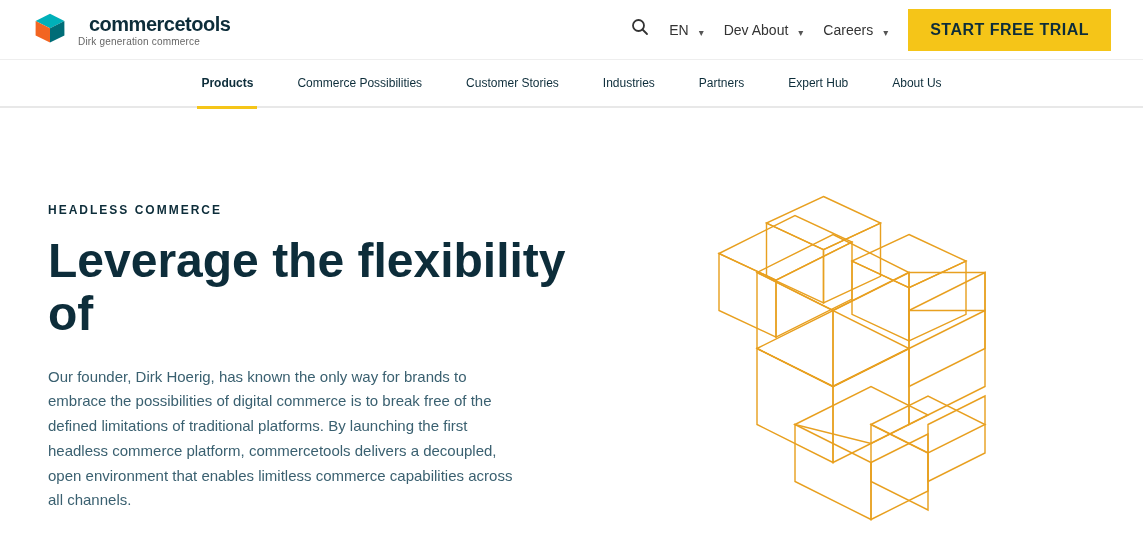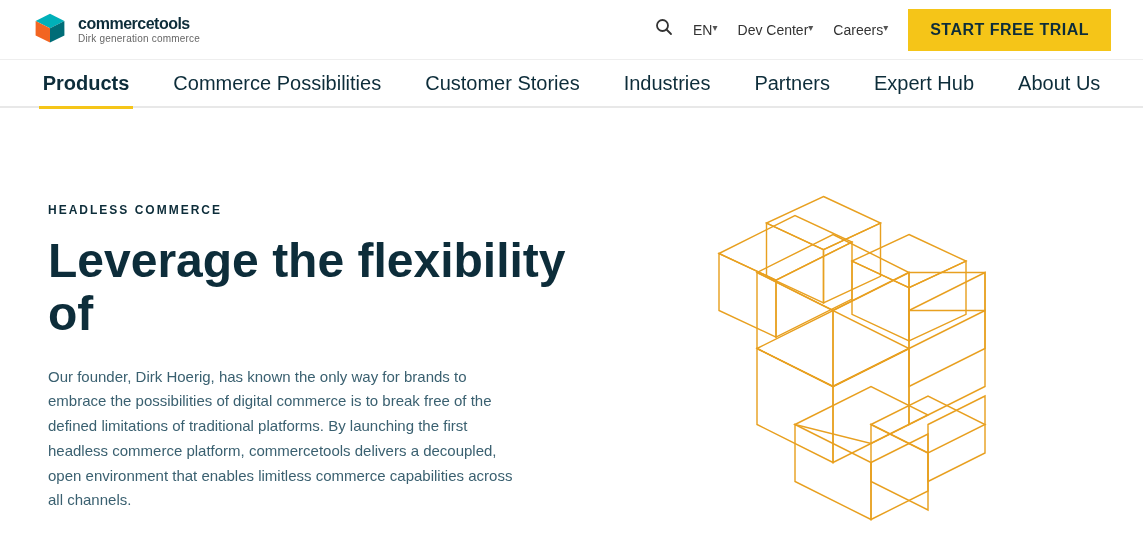--- a/index.html
+++ b/index.html
@@ -18,24 +18,25 @@
       display: flex;
       align-items: center;
       gap: 10px;
     }
     .logo-icon {
       width: 36px;
       height: 36px;
     }
     .logo-text-area { display: flex; flex-direction: column; }
     .logo-name {
-      font-size: 16px;
+      font-size: 20px;
       font-weight: 700;
       color: #0d2d3a;
       letter-spacing: -0.5px;
+      margin-left: 11px;
     }
     .logo-tagline {
       font-size: 10px;
       color: #666;
       letter-spacing: 0.2px;
     }
     .top-right {
       display: flex;
       align-items: center;
       gap: 20px;
@@ -43,22 +44,22 @@
     .search-icon-wrap {
       cursor: pointer;
       color: #333;
       font-size: 18px;
     }
     .lang-selector, .dev-center, .careers {
       font-size: 14px;
       color: #333;
       cursor: pointer;
       display: flex;
-      align-items: flex-start;
-      gap: 0;
+      align-items: flex-end;
+      gap: 10px;
     }
     .chevron {
       font-size: 10px;
       color: #555;
     }
     .cta-button {
       background: #f5c518;
       color: #0d2d3a;
       font-weight: 700;
       font-size: 16px;
@@ -72,21 +73,21 @@
     .nav-bar {
       display: flex;
       align-items: center;
       justify-content: center;
       padding: 0 32px;
       height: 48px;
       border-bottom: 2px solid #e8e8e8;
       gap: 36px;
     }
     .nav-item {
-      font-size: 20px;
+      font-size: 12px;
       color: #0d2d3a;
       cursor: pointer;
       padding: 0 4px;
       height: 48px;
       display: flex;
       align-items: center;
       position: relative;
       white-space: nowrap;
     }
     .nav-item.active {
@@ -177,21 +178,21 @@
       <svg width="18" height="18" viewBox="0 0 18 18" fill="none" xmlns="http://www.w3.org/2000/svg">
         <circle cx="7.5" cy="7.5" r="5.5" stroke="#333" stroke-width="1.8"></circle>
         <line x1="11.5" y1="11.5" x2="16" y2="16" stroke="#333" stroke-width="1.8" stroke-linecap="round"></line>
       </svg>
     </span>
     <span class="lang-selector">
       <span>EN</span>
       <span class="chevron">▾</span>
     </span>
     <span class="dev-center">
-      <span>Dev Center</span>
+      <span>Dev About</span>
       <span class="chevron">▾</span>
     </span>
     <span class="careers">
       <span>Careers</span>
       <span class="chevron">▾</span>
     </span>
     <button class="cta-button">START FREE TRIAL</button>
   </div>
 </div>
 

